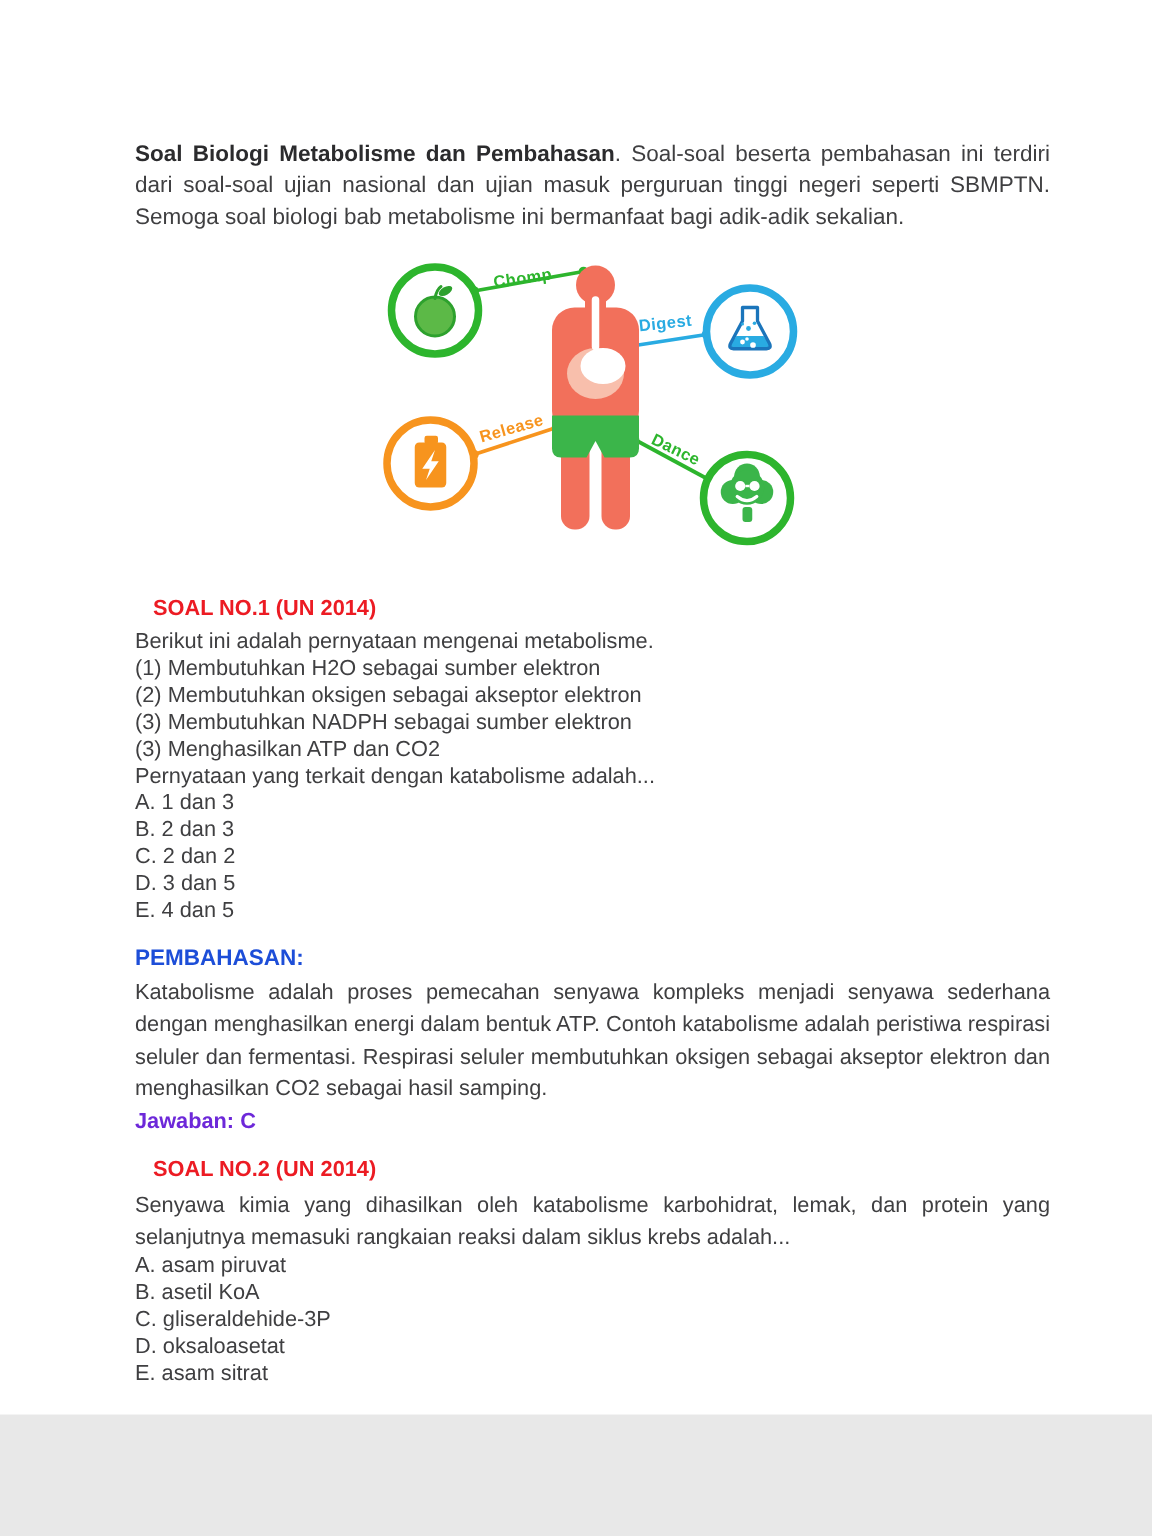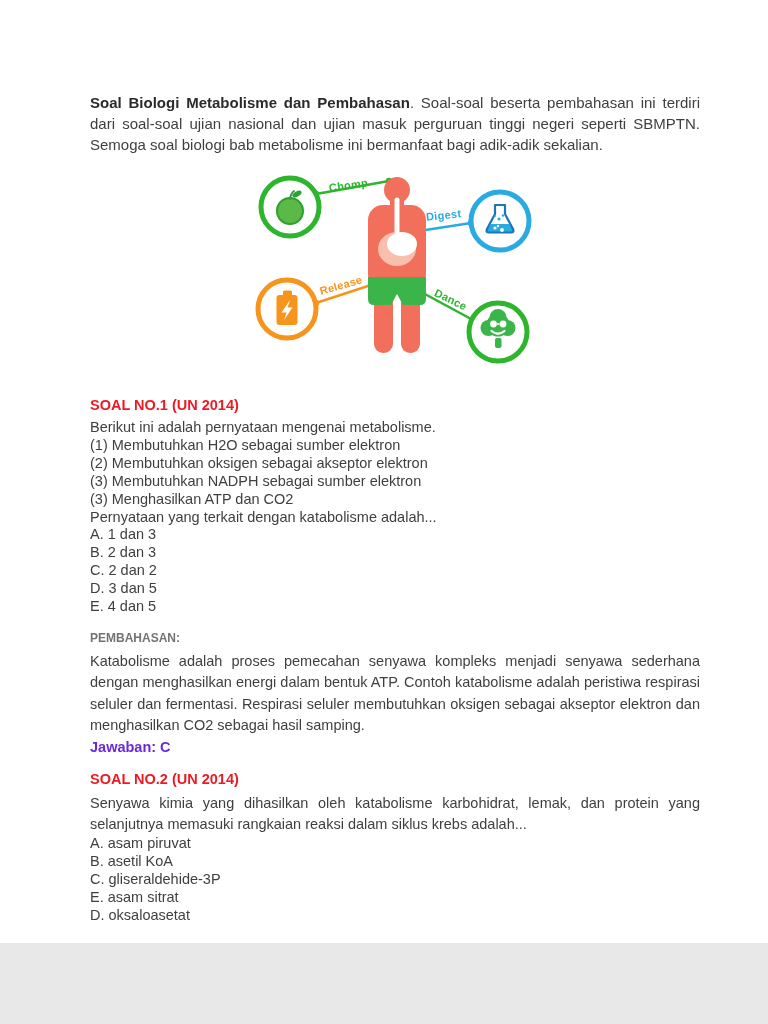--- a/index.html
+++ b/index.html
@@ -26,26 +26,26 @@
   .intro .b{font-weight:bold;color:#2b2b2d;}
   .figure{
     width:300px;
     margin:14px auto 0 auto;
   }
   .h-red{
     color:#EC1B23;
     font-weight:bold;
     font-size:14.5px;
     line-height:16px;
-    margin:14px 0 6px 0;
+    margin:14px 0 6px 12px;
   }
   .h-green{
-    color:#737373;
+    color:#1d4ed8;
     font-weight:bold;
-    font-size:12px;
+    font-size:15px;
     line-height:16px;
     margin:14px 0 5px 0;
   }
   .line{
     font-size:14.5px;
     line-height:17.9px;
   }
   .para{
     margin:0;
     font-size:14.5px;
@@ -176,16 +176,16 @@
 
   <div class="h-green">PEMBAHASAN:</div>
   <p class="para">Katabolisme adalah proses pemecahan senyawa kompleks menjadi senyawa sederhana dengan menghasilkan energi dalam bentuk ATP. Contoh katabolisme adalah peristiwa respirasi seluler dan fermentasi. Respirasi seluler membutuhkan oksigen sebagai akseptor elektron dan menghasilkan CO2 sebagai hasil samping.</p>
   <div class="answer">Jawaban: C</div>
 
   <div class="h-red">SOAL NO.2 (UN 2014)</div>
   <p class="para">Senyawa kimia yang dihasilkan oleh katabolisme karbohidrat, lemak, dan protein yang selanjutnya memasuki rangkaian reaksi dalam siklus krebs adalah...</p>
   <div class="line">A. asam piruvat</div>
   <div class="line">B. asetil KoA</div>
   <div class="line">C. gliseraldehide-3P</div>
+  <div class="line">D. oksaloasetat</div>
   <div class="line">E. asam sitrat</div>
-  <div class="line">D. oksaloasetat</div>
 
 </div>
 
 </body></html>

